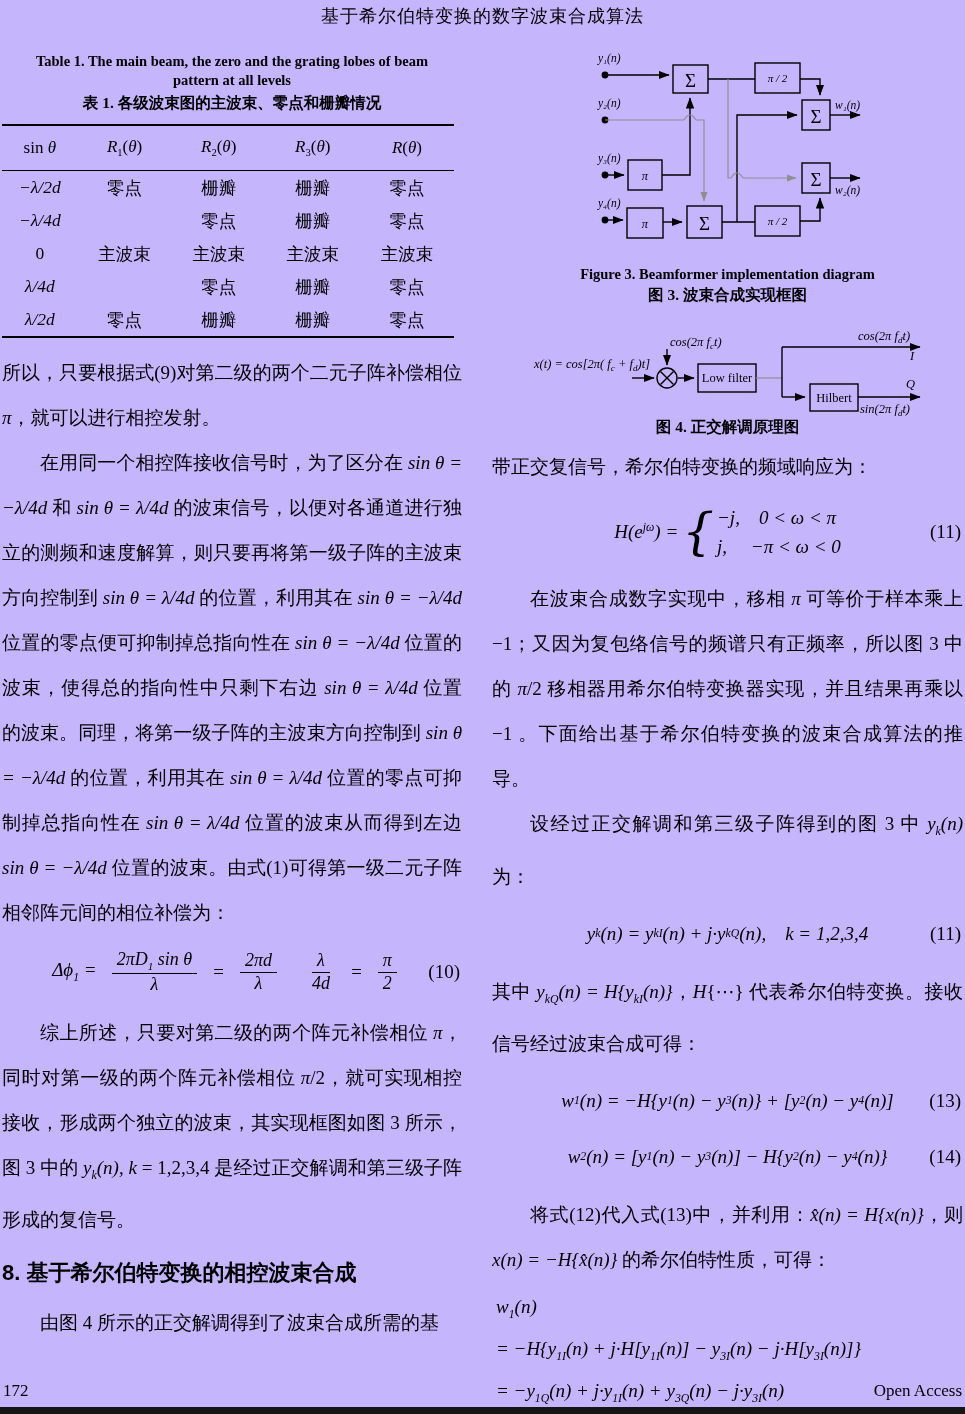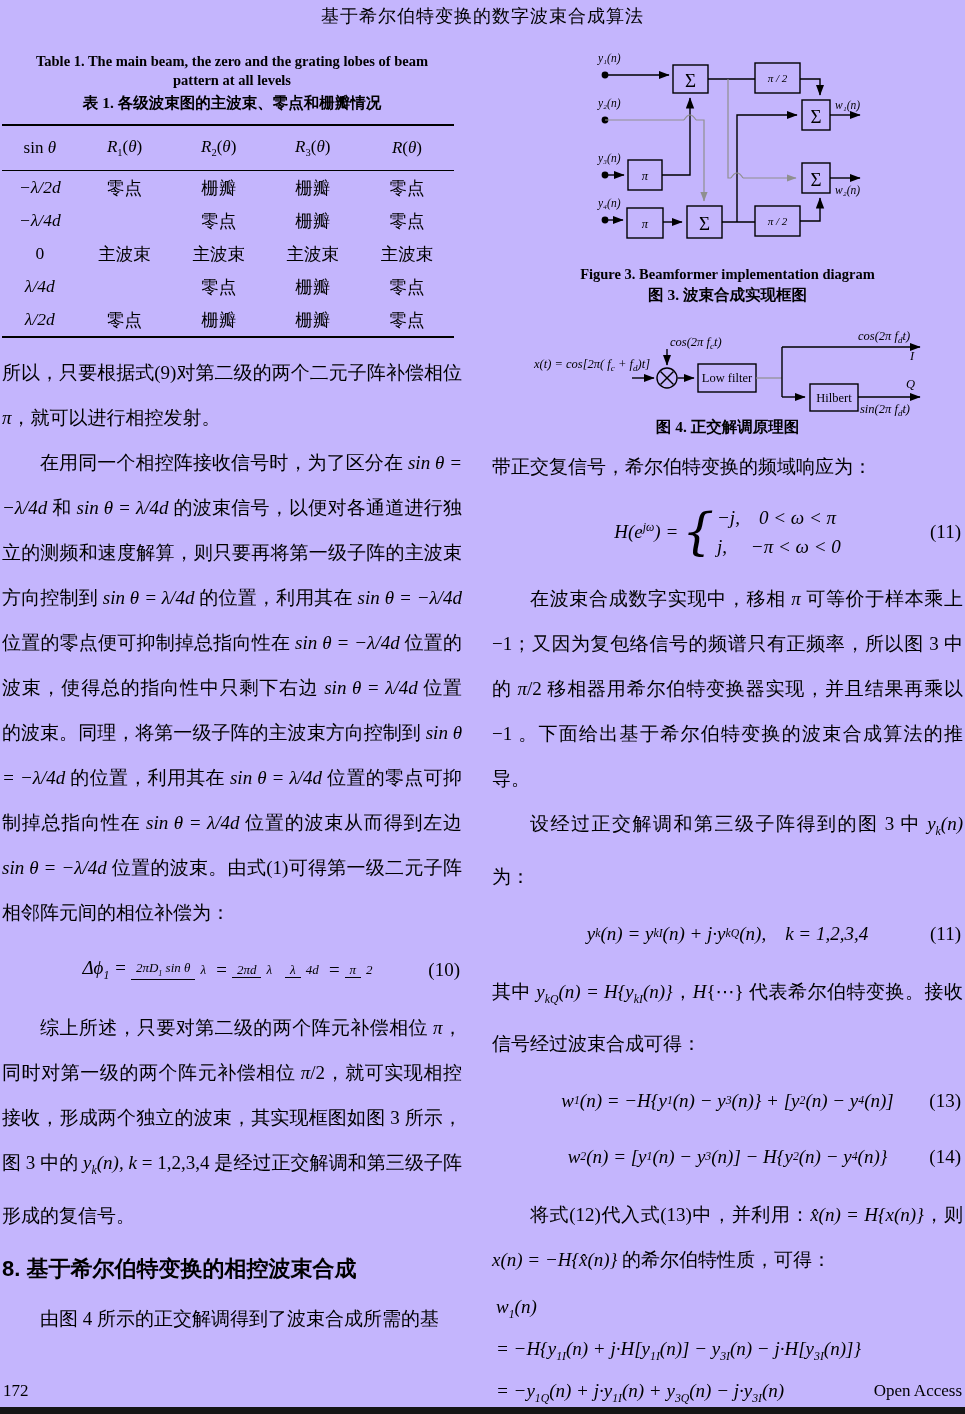--- a/index.html
+++ b/index.html
@@ -23,21 +23,21 @@
   table.tbl{width:452px;border-collapse:collapse;margin-top:10px;margin-bottom:12px;
             border-top:2.2px solid #000;border-bottom:2.2px solid #000;}
   table.tbl th{font-weight:normal;font-size:17px;height:42px;text-align:center;border-bottom:1.4px solid #000;}
   table.tbl td{font-size:17.5px;height:31px;text-align:center;}
 
   
   .equation{position:relative;font-size:19px;margin:14px 0;display:flex;justify-content:center;
             align-items:center;min-height:42px;}
   .eq-body{display:inline-flex;align-items:center;}
   .eq-tag{position:absolute;right:2px;top:50%;transform:translateY(-50%);font-style:normal;font-size:19px;}
-  .frac{display:inline-flex;flex-direction:row;align-items:center;margin:0 4px;line-height:1.2;font-size:13px;}
+  .frac{display:inline-flex;flex-direction:column;align-items:center;margin:0 15px;line-height:1.2;font-size:18px;}
   .frac .num{padding:0 5px;border-bottom:1.3px solid #000;}
   .frac .den{padding:0 5px;}
   .cases{display:inline-flex;flex-direction:column;line-height:1.55;text-align:left;margin-left:2px;}
   .brace{font-size:50px;font-weight:400;line-height:1;margin:0 1px 0 4px;font-family:"DejaVu Serif",serif;}
   .eq-block{font-size:19px;line-height:34px;margin:8px 0 0 4px;}
   .eq-block .eqline{white-space:nowrap;}
 
   
   .sec-heading{font-size:22px;font-weight:bold;margin:16px 0 12px 0;font-family:"Liberation Sans","DejaVu Sans",sans-serif;}
   .fig-caption{text-align:center;font-weight:bold;font-size:14.5px;line-height:20px;margin-top:4px;}

